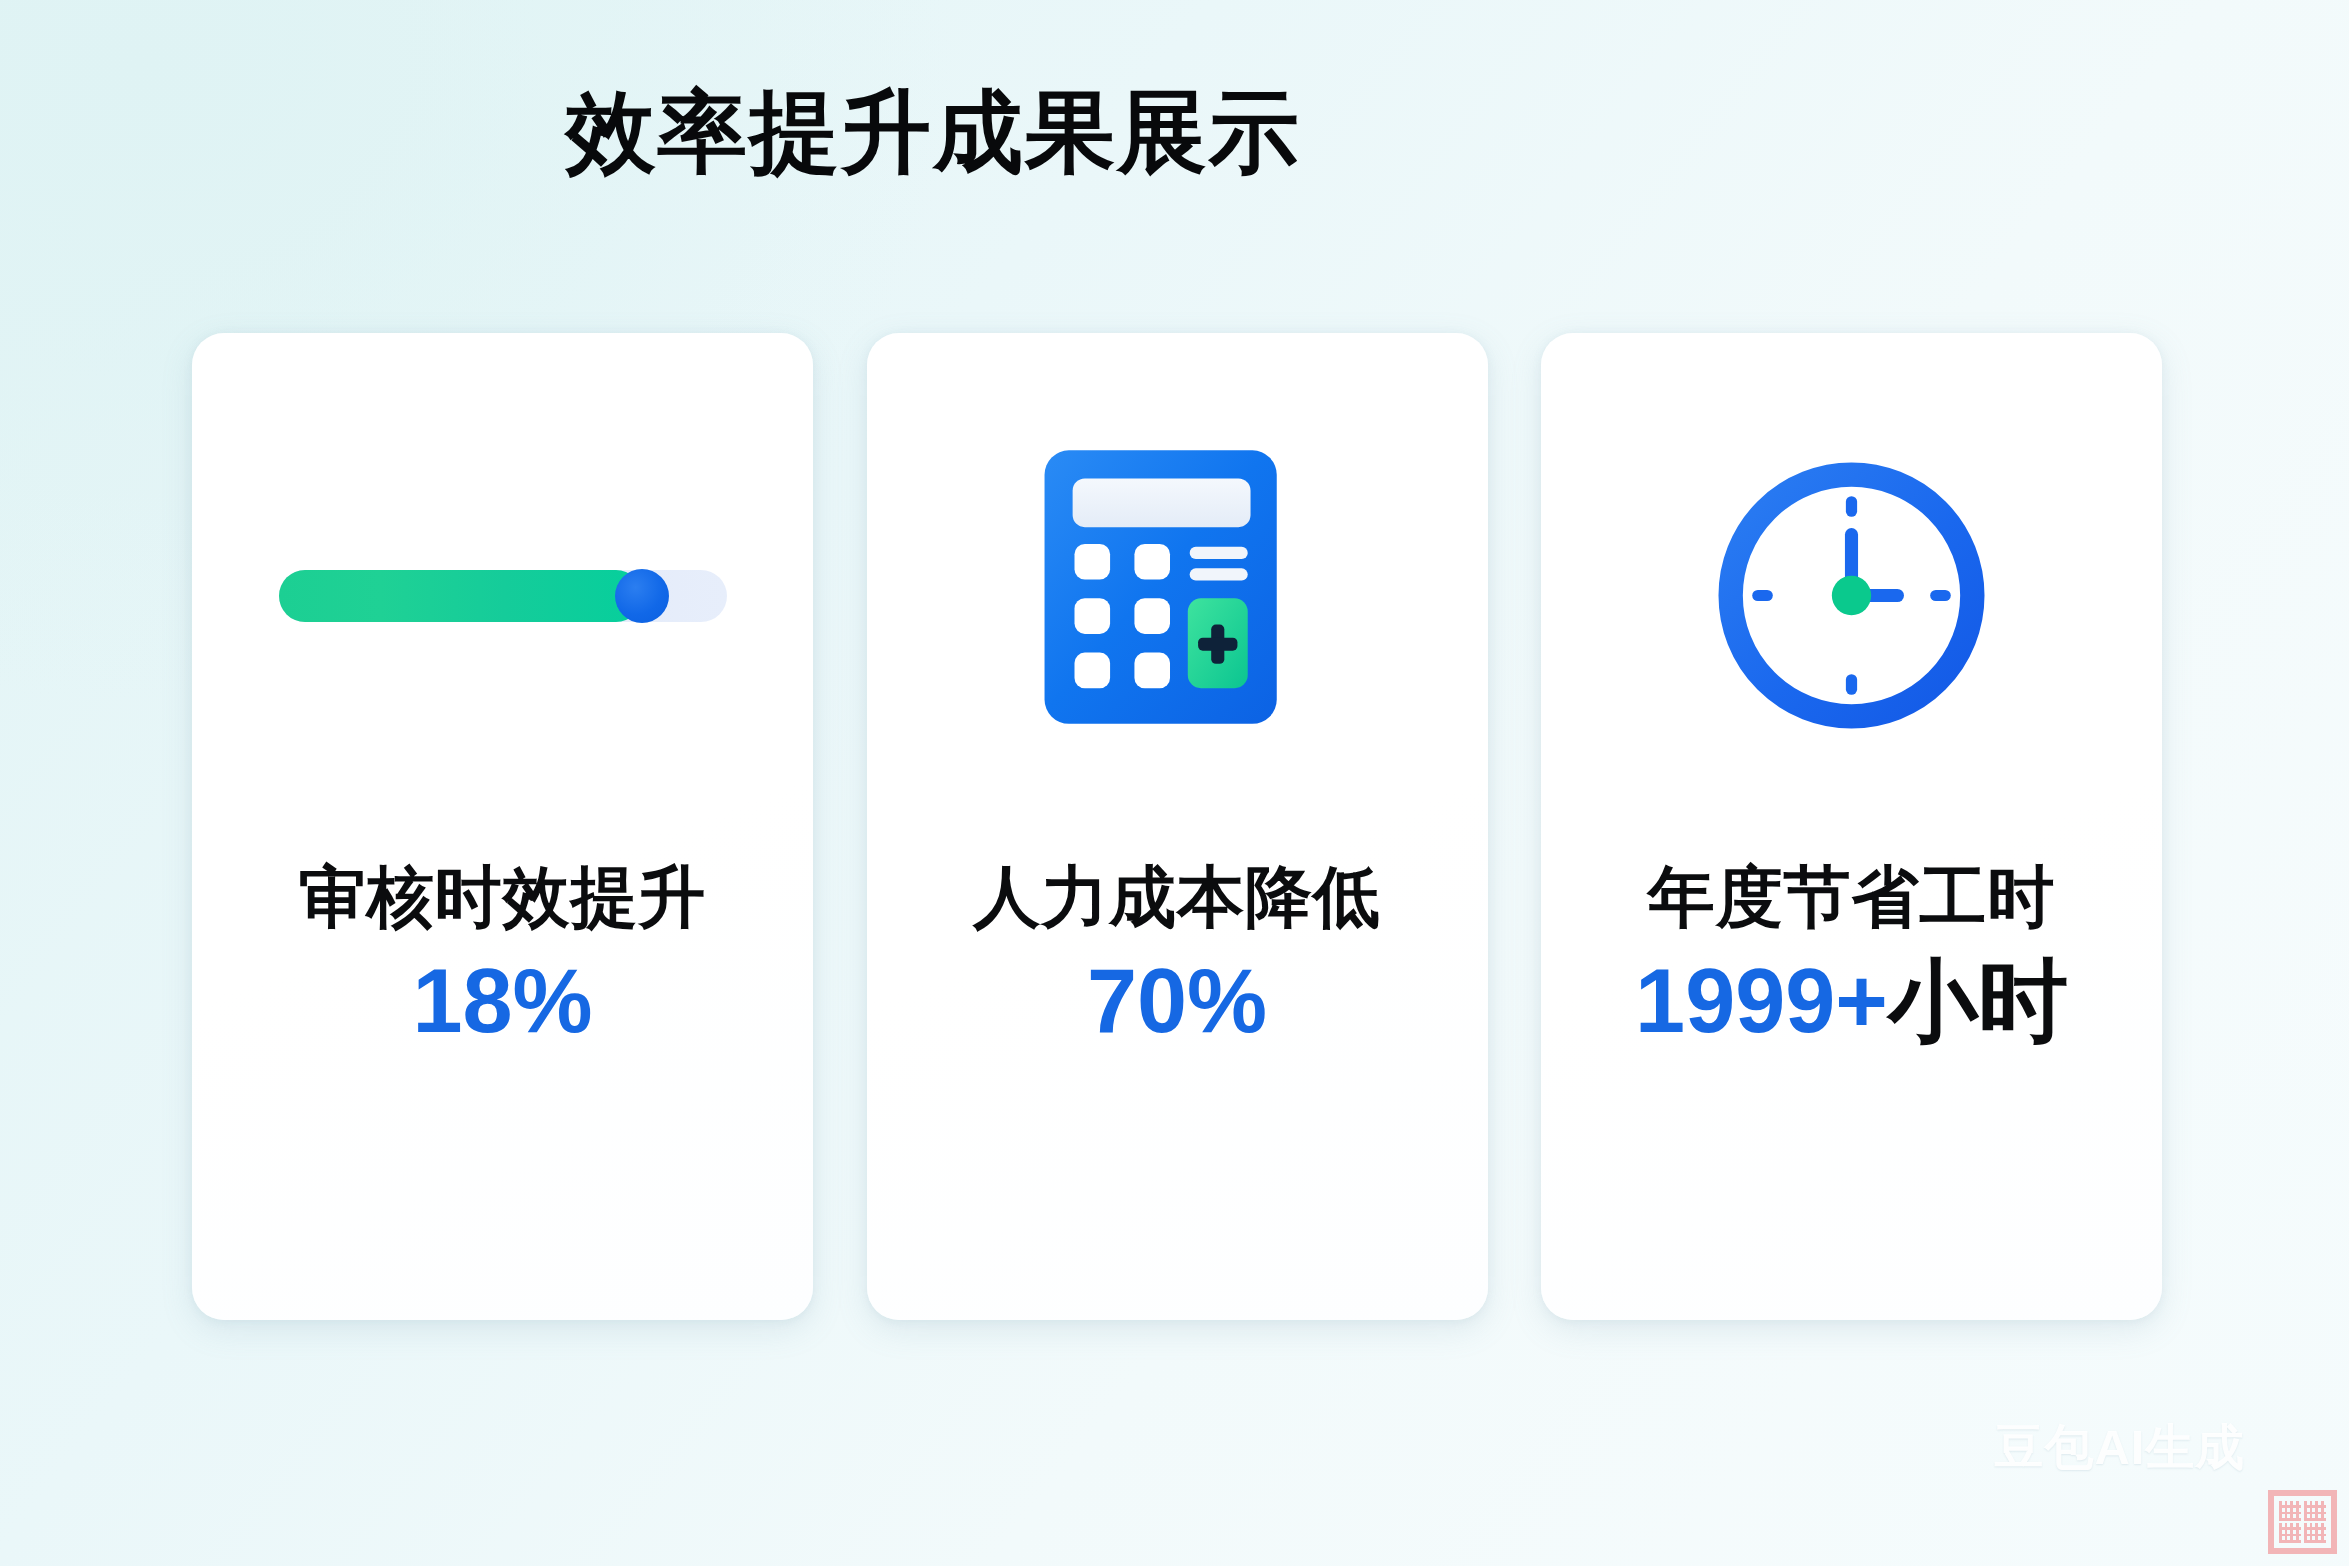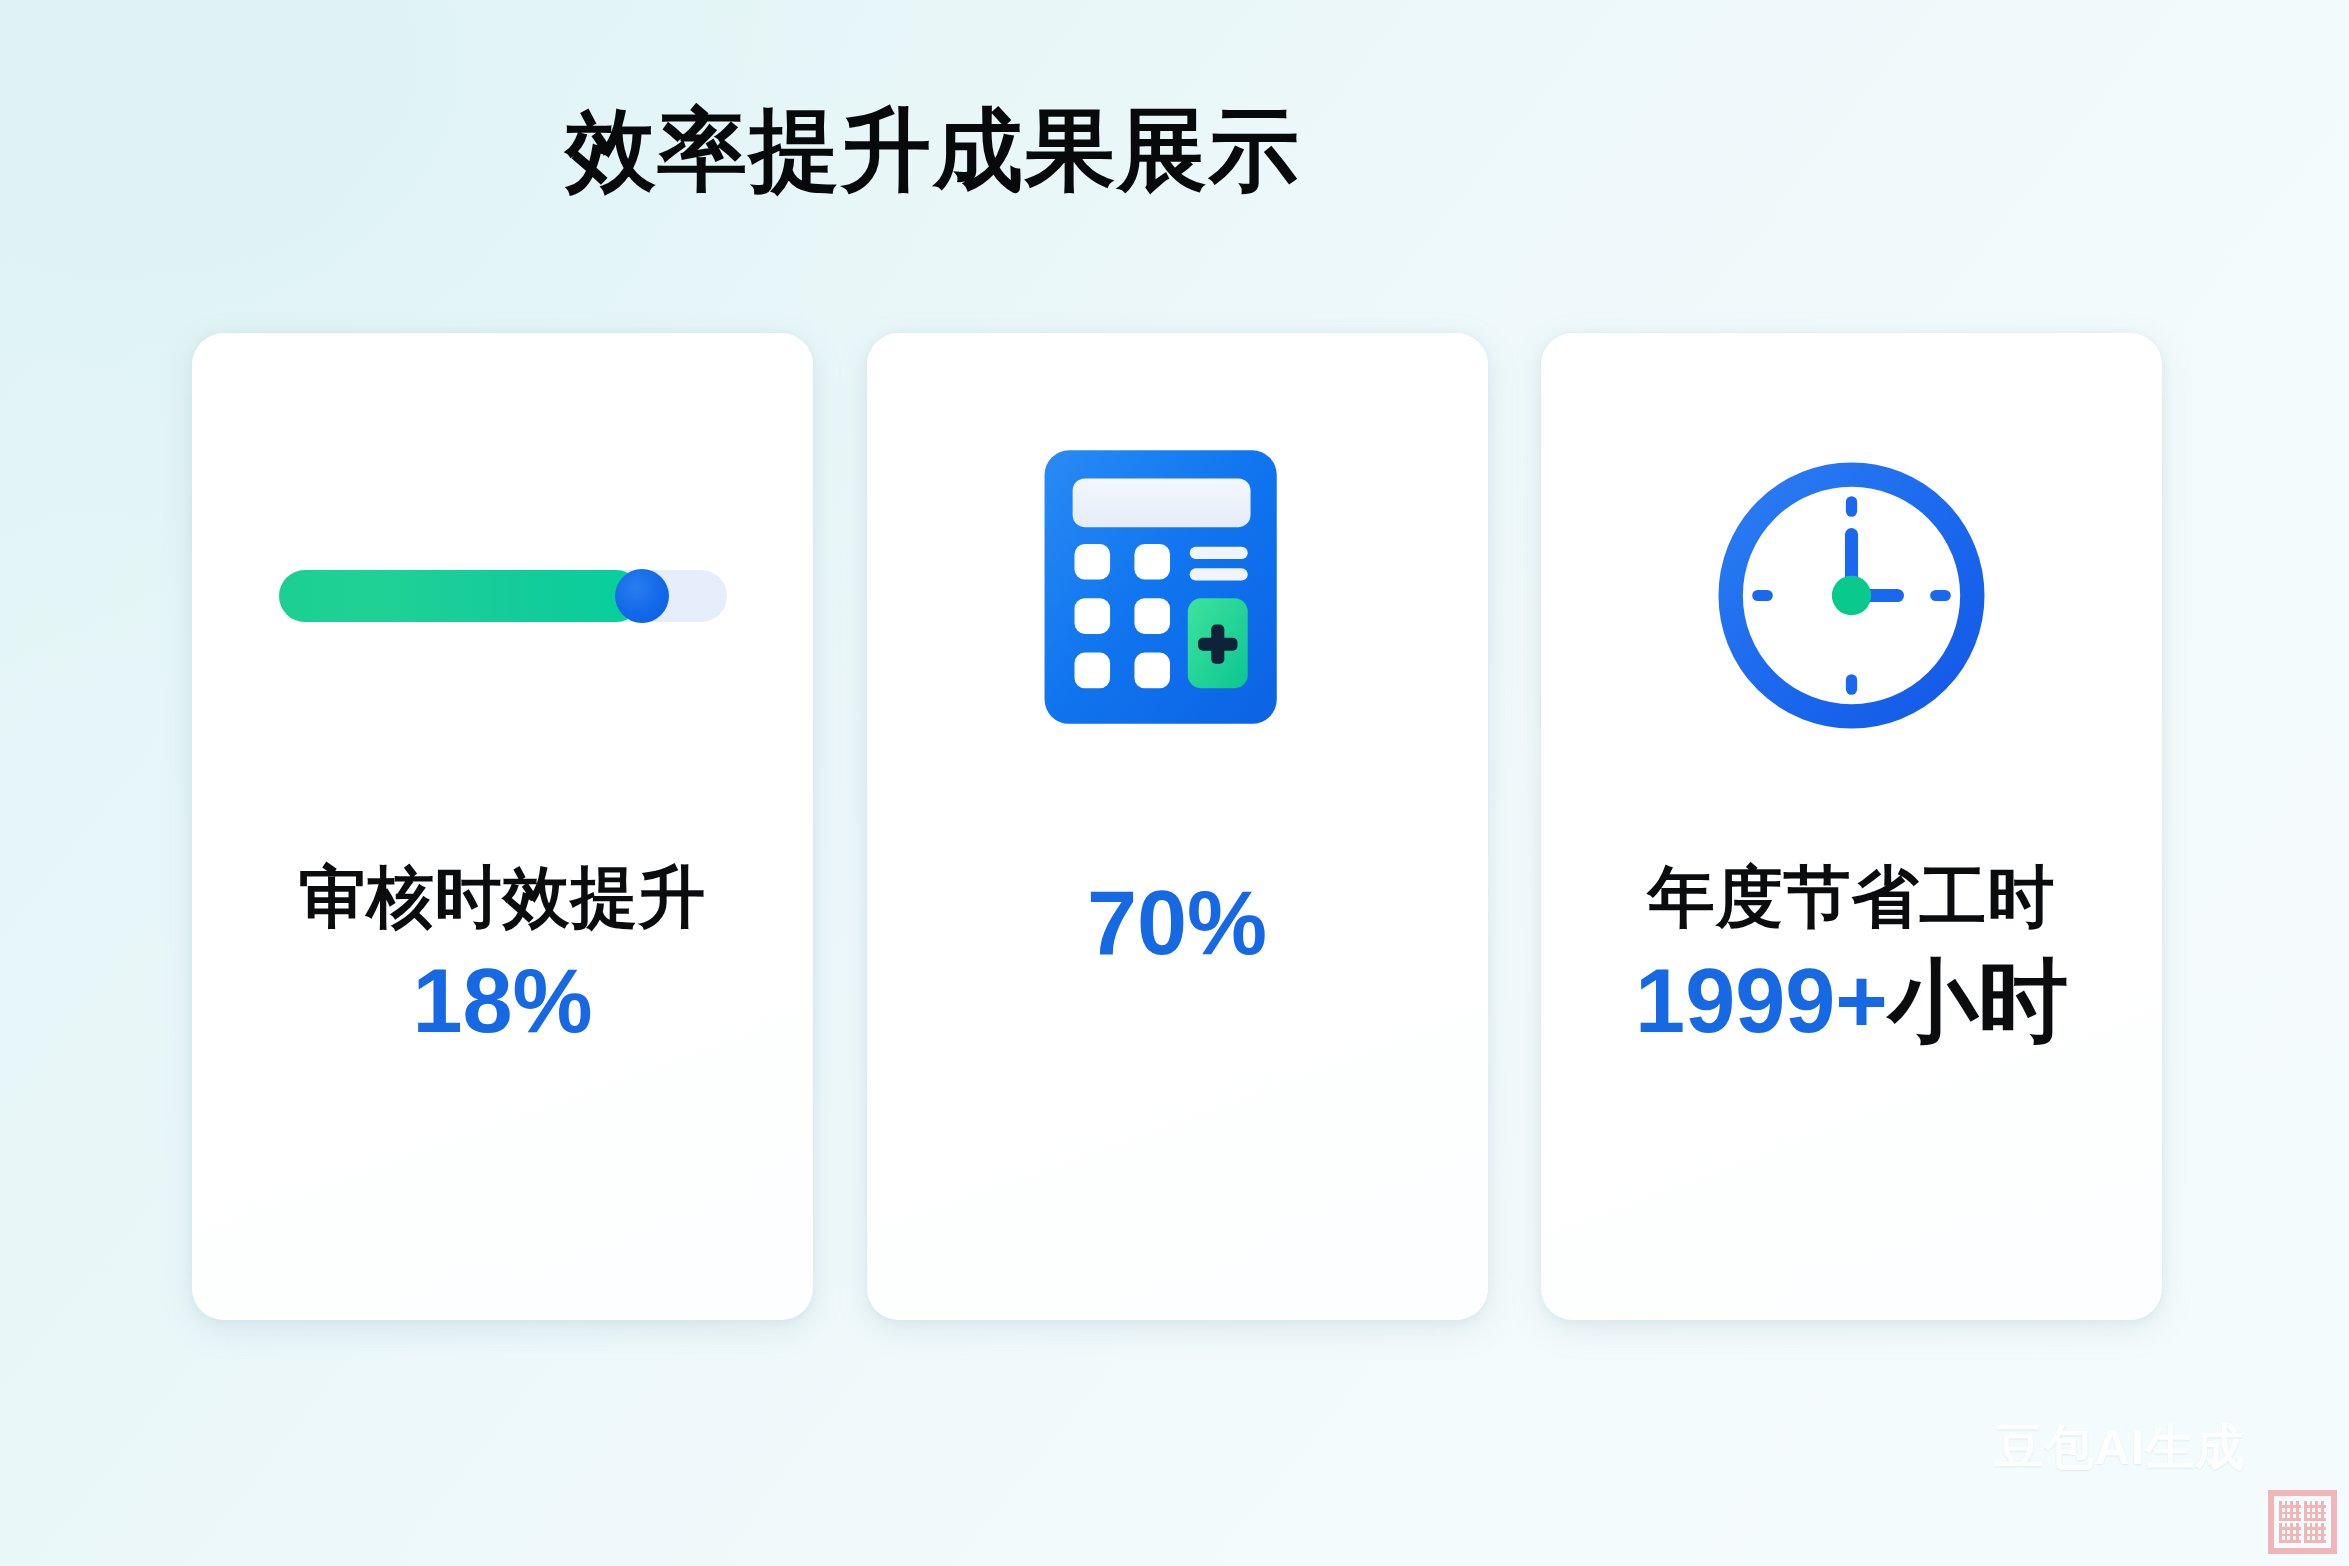--- a/index.html
+++ b/index.html
@@ -22,21 +22,21 @@
       radial-gradient(ellipse 1312px 1031px at 6% 4%,   #dff3f4 0%, rgba(223,243,244,0) 62%),
       radial-gradient(ellipse 1405px 1218px at 96% 96%, #f4fbfc 0%, rgba(244,251,252,0) 60%),
       linear-gradient(128deg, #e1f4f5 0%, #eaf7f9 34%, #f2fafb 62%, #f7fcfd 100%);
     overflow: hidden;
   }
 
   
   .page-title {
     position: absolute;
     left: 0;
-    top: 102px;
+    top: 84px;
     width: 1866px;
     text-align: center;
     font-size: 90px;
     line-height: 1.08;
     font-weight: 700;
     letter-spacing: 1.9px;
     color: #08090b;
     white-space: nowrap;
   }
 
@@ -234,20 +234,21 @@
           <rect x="40" y="226" width="38" height="38" rx="11" fill="#ffffff"></rect>
           <rect x="104" y="226" width="38" height="38" rx="11" fill="#ffffff"></rect>
           <rect x="163" y="113" width="62" height="13" rx="6.5" fill="#f1f5fb"></rect>
           <rect x="163" y="136" width="62" height="13" rx="6.5" fill="#f1f5fb"></rect>
           <rect x="161" y="168" width="64" height="96" rx="14" fill="url(#calcPlus)"></rect>
           <rect x="186" y="196" width="14" height="42" rx="5" fill="#0e2239"></rect>
           <rect x="172" y="210" width="42" height="14" rx="5" fill="#0e2239"></rect>
         </svg>
       </div>
       <div class="card-text">
+        <div class="card-label">人力成本降低</div>
         <div class="card-value">
           <span>70%</span><span class="suffix-dark"></span>
         </div>
       </div>
     </div>
 
     <div class="card">
       <div class="card-visual">
         <svg class="clock" viewBox="0 0 300 300">
           <defs>

